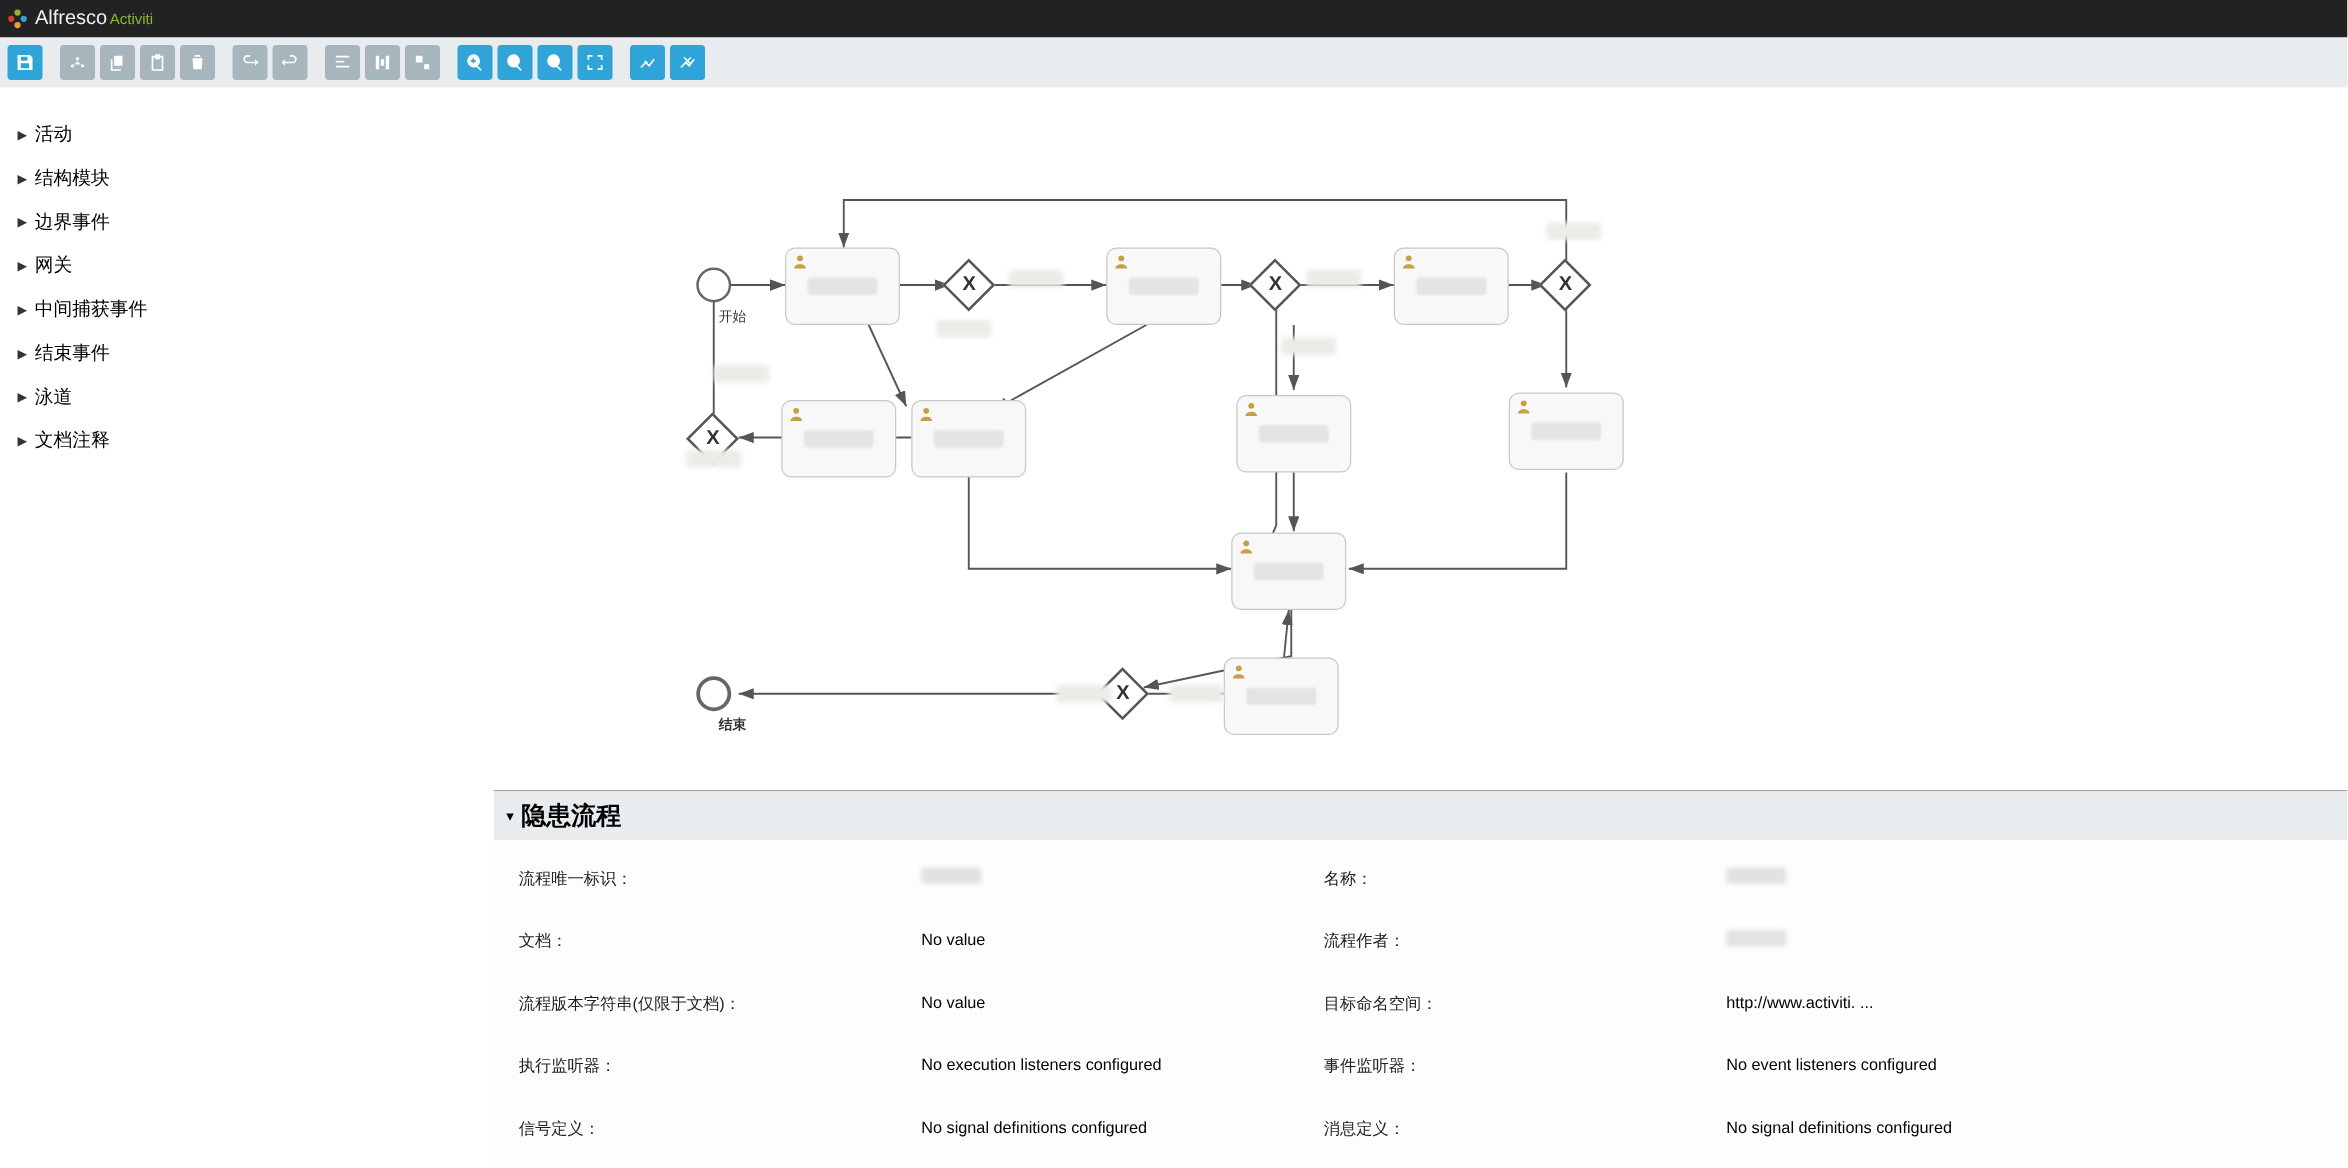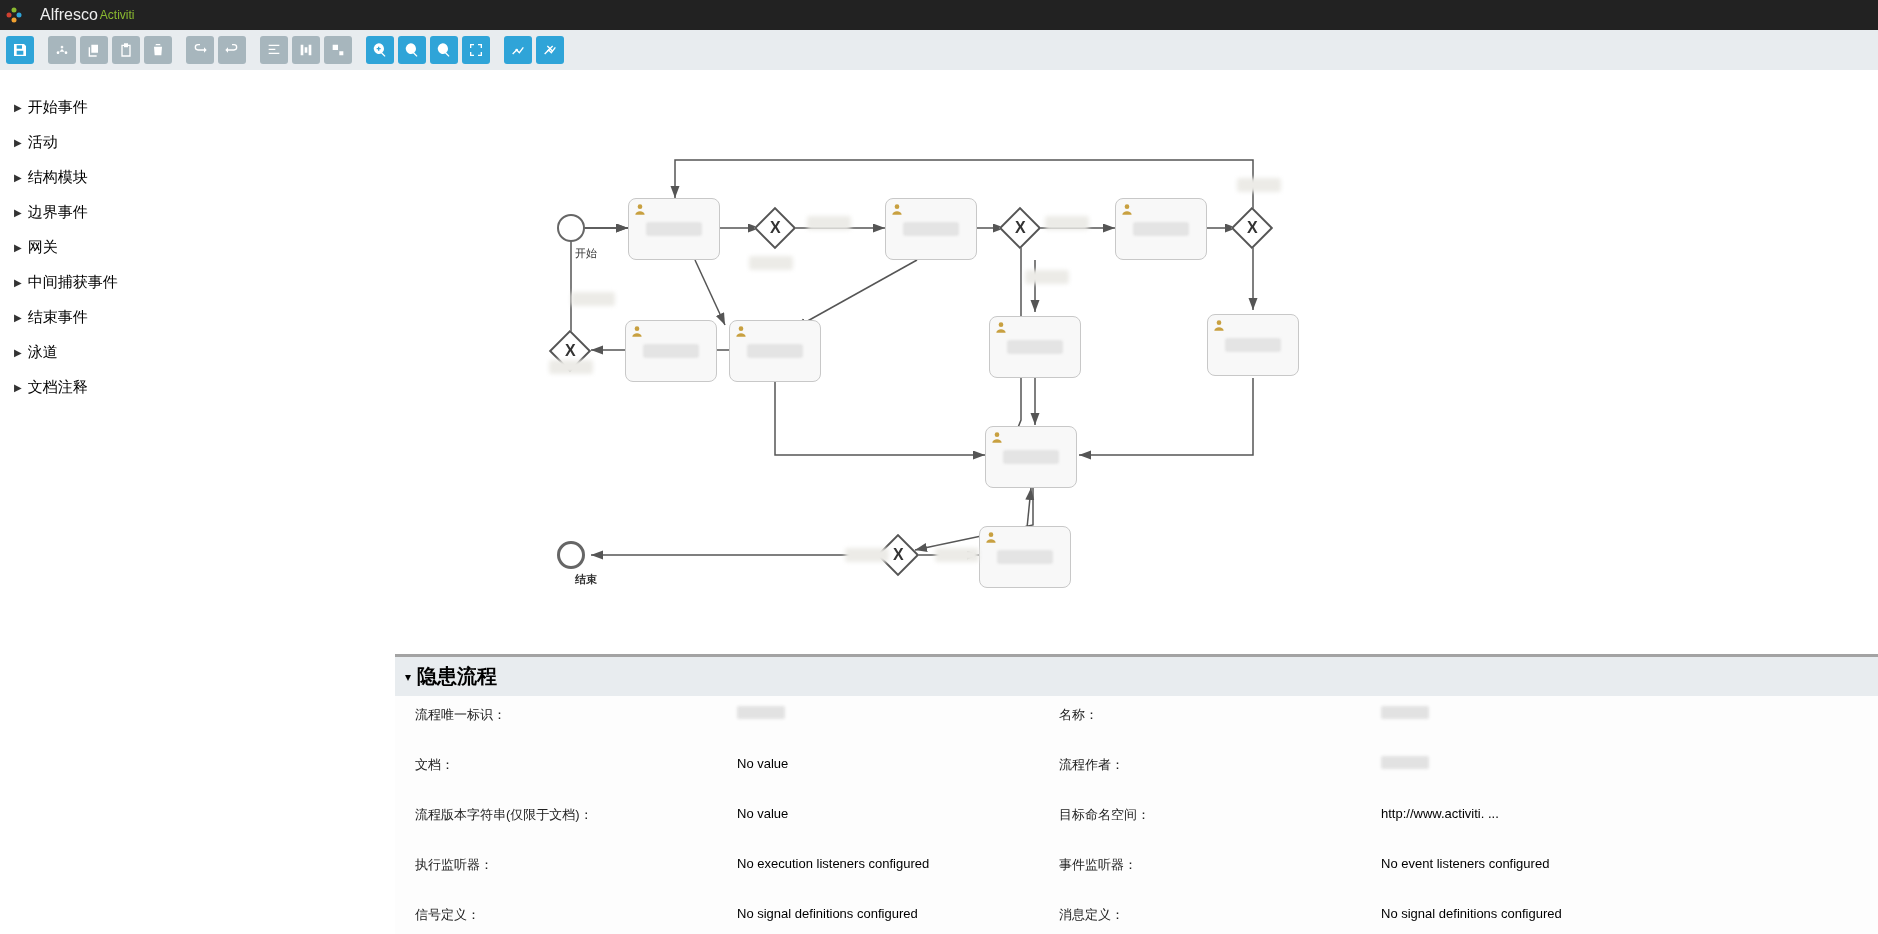--- a/index.html
+++ b/index.html
@@ -1,21 +1,21 @@
 <!DOCTYPE html>
 <html><head>
 <meta charset="utf-8">
 <style>
 * { box-sizing: border-box; margin: 0; padding: 0; }
 body { font-family: Arial, "Microsoft YaHei", sans-serif; font-size: 14px; background: #fff; overflow: hidden; width: 1878px; height: 934px; }
 
 
 .header { background: #222; color: #fff; height: 30px; display: flex; align-items: center; padding-left: 4px; }
 .logo-icon { width: 20px; height: 20px; margin-right: 4px; }
-.brand-alfresco { color: #eee; font-size: 16px; margin-left: 12px; }
+.brand-alfresco { color: #eee; font-size: 16px; }
 .brand-activiti { color: #8ab930; font-size: 12px; margin-left: 2px; }
 
 
 .toolbar { background: #e8ecef; height: 40px; display: flex; align-items: center; padding: 0 6px; gap: 4px; }
 .tb-btn { width: 28px; height: 28px; background: #a7b6bd; border: none; border-radius: 3px; display: flex; align-items: center; justify-content: center; cursor: pointer; }
 .tb-btn.blue { background: #2fa4d8; }
 .tb-btn svg { width: 16px; height: 16px; fill: #fff; }
 .tb-sep { width: 6px; }
 
 
@@ -38,25 +38,25 @@
 .event-label { position: absolute; font-size: 11px; color: #333; margin-left: 16px; }
 
 
 .gateway { position: absolute; width: 30px; height: 30px; border: 2px solid #555; background: #fff; transform: rotate(45deg); display: flex; align-items: center; justify-content: center; }
 .gateway span { transform: rotate(-45deg); font-weight: bold; font-size: 16px; color: #333; }
 
 
 .edge-blur { position: absolute; background: #ecebe7; border-radius: 3px; filter: blur(2px); width: 44px; height: 14px; }
 
 
-.props { border-top: 3px solid #a3a3a3; background: #fdfdfd; }
+.props { border-top: 1px solid #a3a3a3; background: #fdfdfd; }
 .props-header { background: #e8ecef; padding: 6px 10px; display: flex; align-items: center; }
 .props-header::before { content: "▾"; font-size: 12px; margin-right: 6px; }
 .props-title { font-size: 20px; font-weight: bold; }
-.props-grid { display: grid; grid-template-columns: 290px 290px 290px 290px; padding: 10px 20px; row-gap: 8px; column-gap: 10px; font-size: 13px; gap: 32px; }
+.props-grid { display: grid; grid-template-columns: 290px 290px 290px 290px; padding: 22px 20px; row-gap: 8px; column-gap: 10px; font-size: 13px; gap: 32px; }
 .props-grid .lbl { color: #222; }
 .props-grid .val-blur { display:inline-block; width: 48px; height: 13px; background: #e2e2e2; filter: blur(1.5px); border-radius: 2px; }
 </style>
 </head>
 <body>
 
 <div class="header">
   <svg class="logo-icon" viewBox="0 0 24 24">
       <circle cx="12" cy="6" r="3" fill="#8ab930"></circle>
       <circle cx="18" cy="12" r="3" fill="#2fa4d8"></circle>
@@ -154,23 +154,20 @@
         <path d="M4 18l6-6 4 4 6-8" fill="none" stroke="#fff" stroke-width="2"></path>
         <path d="M8 6l8 8M16 6l-8 8" stroke="#fff" stroke-width="2"></path>
       </svg>
     </button>
 </div>
 
 <div class="main">
 
   <div class="sidebar">
     <div class="sidebar-item">
-        <span>开始事件</span>
-      </div>
-    <div class="sidebar-item">
         <span>活动</span>
       </div>
     <div class="sidebar-item">
         <span>结构模块</span>
       </div>
     <div class="sidebar-item">
         <span>边界事件</span>
       </div>
     <div class="sidebar-item">
         <span>网关</span>

